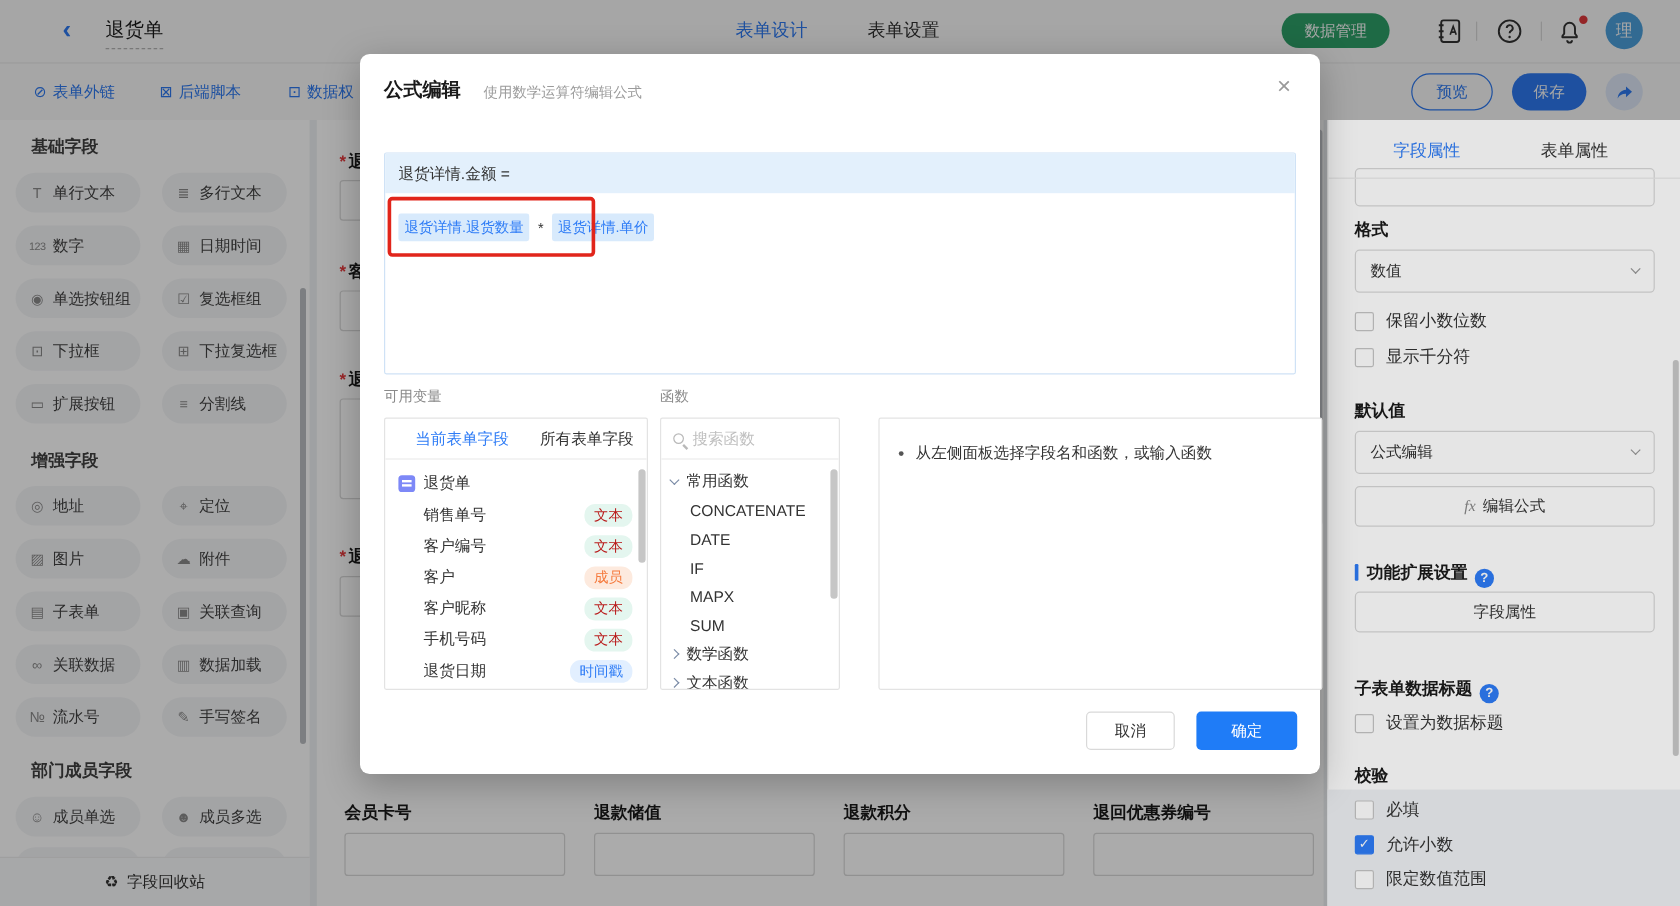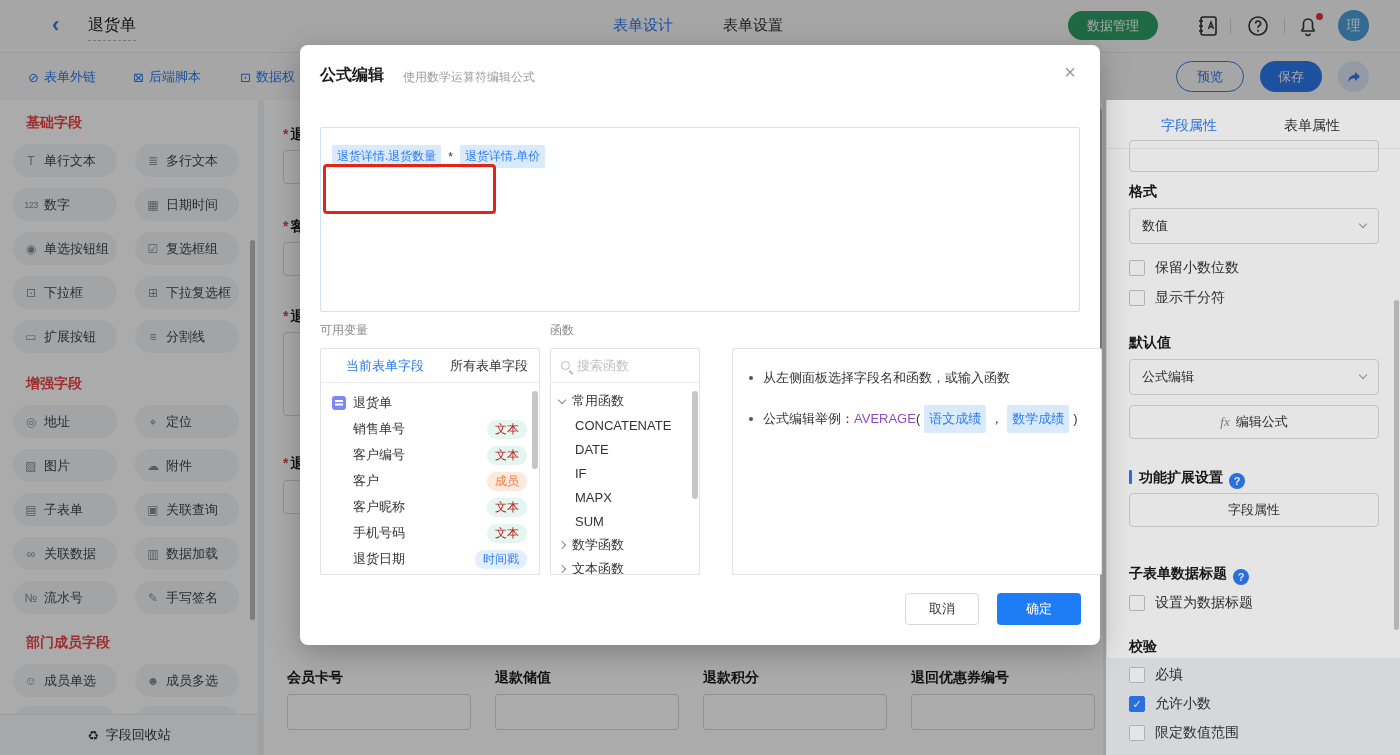--- a/index.html
+++ b/index.html
@@ -24,21 +24,21 @@
   
   .toolbar { left:0; top:52px; width:1400px; height:48px; background:#fff; border-top:1px solid #f0f0f0; }
   .tb-link { position:absolute; top:15px; font-size:13px; color:#2e7cf6; display:flex; align-items:center; gap:5px; cursor:pointer; }
   .tb-link .g { font-size:13px; }
   .btn-preview { position:absolute; left:1176px; top:8px; width:68px; height:31px; border:1px solid #2e7cf6; color:#2e7cf6; background:#fff; border-radius:16px; font-size:13px; display:flex; align-items:center; justify-content:center; }
   .btn-save { position:absolute; left:1260px; top:8px; width:62px; height:31px; background:#2e7cf6; color:#fff; border-radius:16px; font-size:13px; display:flex; align-items:center; justify-content:center; }
   .btn-share { position:absolute; left:1338px; top:8px; width:31px; height:31px; background:#e3edfd; border-radius:50%; display:flex; align-items:center; justify-content:center; }
 
   
   .sidebar { left:0; top:100px; width:258px; height:655px; background:#fff; }
-  .sec-title { position:absolute; left:26px; font-size:14px; font-weight:bold; color:#ef4444; }
+  .sec-title { position:absolute; left:26px; font-size:14px; font-weight:bold; color:#404040; }
   .pill { position:absolute; width:104px; height:33px; background:#f4f5f7; border-radius:17px; display:flex; align-items:center; padding-left:11px; gap:6px; font-size:13px; color:#424242; cursor:pointer; }
   .pill .g { color:#8a8a8a; font-size:12px; width:14px; text-align:center; flex:none; }
   .pill .g.num { font-size:9px; letter-spacing:-0.5px; }
   .recycle-bar { position:absolute; left:0; top:614px; width:258px; height:41px; background:#fafbfc; border-top:1px solid #ededed; display:flex; align-items:center; justify-content:center; gap:7px; font-size:13px; color:#333; }
   .sb-scroll { position:absolute; left:250px; top:140px; width:5px; height:380px; background:#b9bcc0; border-radius:3px; }
 
   
   .canvas { left:264px; top:100px; width:839px; height:655px; background:#fff; }
   .fld-label { position:absolute; font-size:14px; font-weight:bold; color:#1a1a1a; }
   .req { color:#e4393c; margin-right:2px; }
@@ -357,20 +357,21 @@
   <div class="abs ov ov-top"></div>
   <div class="abs ov ov-left"></div>
   <div class="abs ov ov-right"></div>
 
   <div class="abs modal">
     <div class="m-title">公式编辑</div>
     <div class="m-sub">使用数学运算符编辑公式</div>
     <div class="m-close">×</div>
 
     <div class="f-box">
+      <div class="f-head">退货详情.金额 =</div>
       <div class="f-body">
         <span class="chip">退货详情.退货数量</span>
         <span>*</span>
         <span class="chip">退货详情.单价</span>
       </div>
     </div>
     <div class="red-box"></div>
 
     <div class="col-label" style="left:20px;">可用变量</div>
     <div class="col-label" style="left:250px;">函数</div>
@@ -434,29 +435,19 @@
         <span>文本函数</span>
       </div>
       <div class="list-scroll" style="left:141px; top:42px; height:108px;"></div>
     </div>
 
     <div class="tips">
       <div class="tip-line">
         <span class="bullet"></span>
         <span>从左侧面板选择字段名和函数，或输入函数</span>
       </div>
-      <div class="tip-line">
-        <span class="bullet"></span>
-        <span>公式编辑举例：</span>
-        <span class="fn-name">AVERAGE</span>
-        <span>(</span>
-        <span class="chip">语文成绩</span>
-        <span>，</span>
-        <span class="chip">数学成绩</span>
-        <span>)</span>
-      </div>
     </div>
 
     <div class="m-btn m-cancel">取消</div>
     <div class="m-btn m-ok">确定</div>
   </div>
 
 </div>
 
 </body></html>

